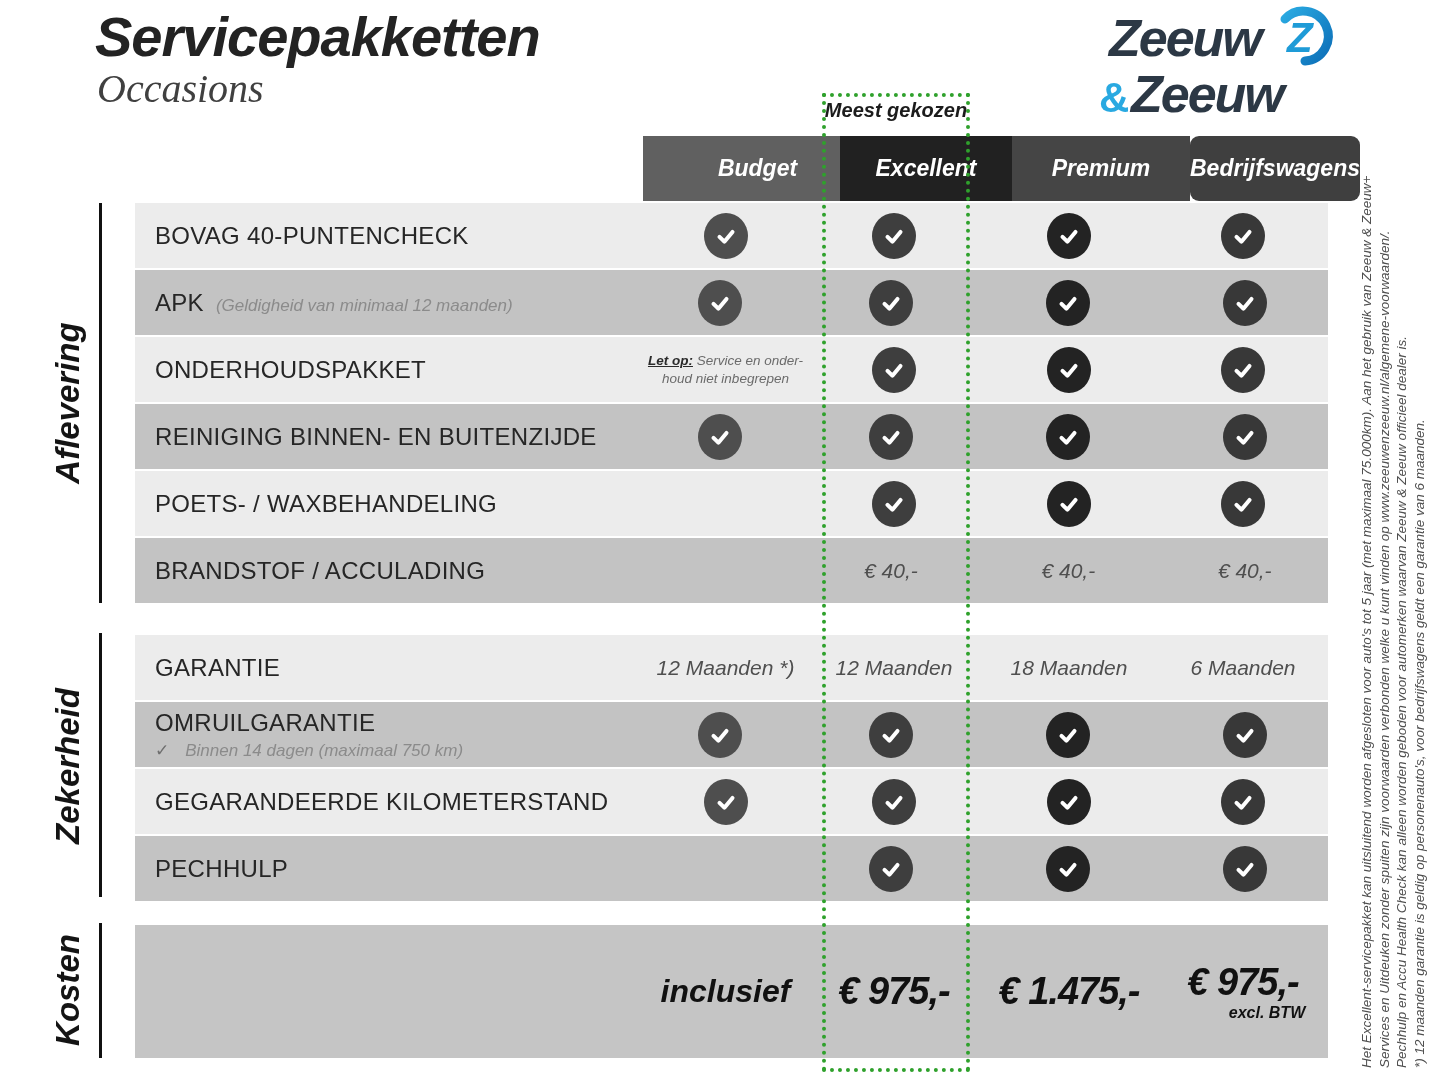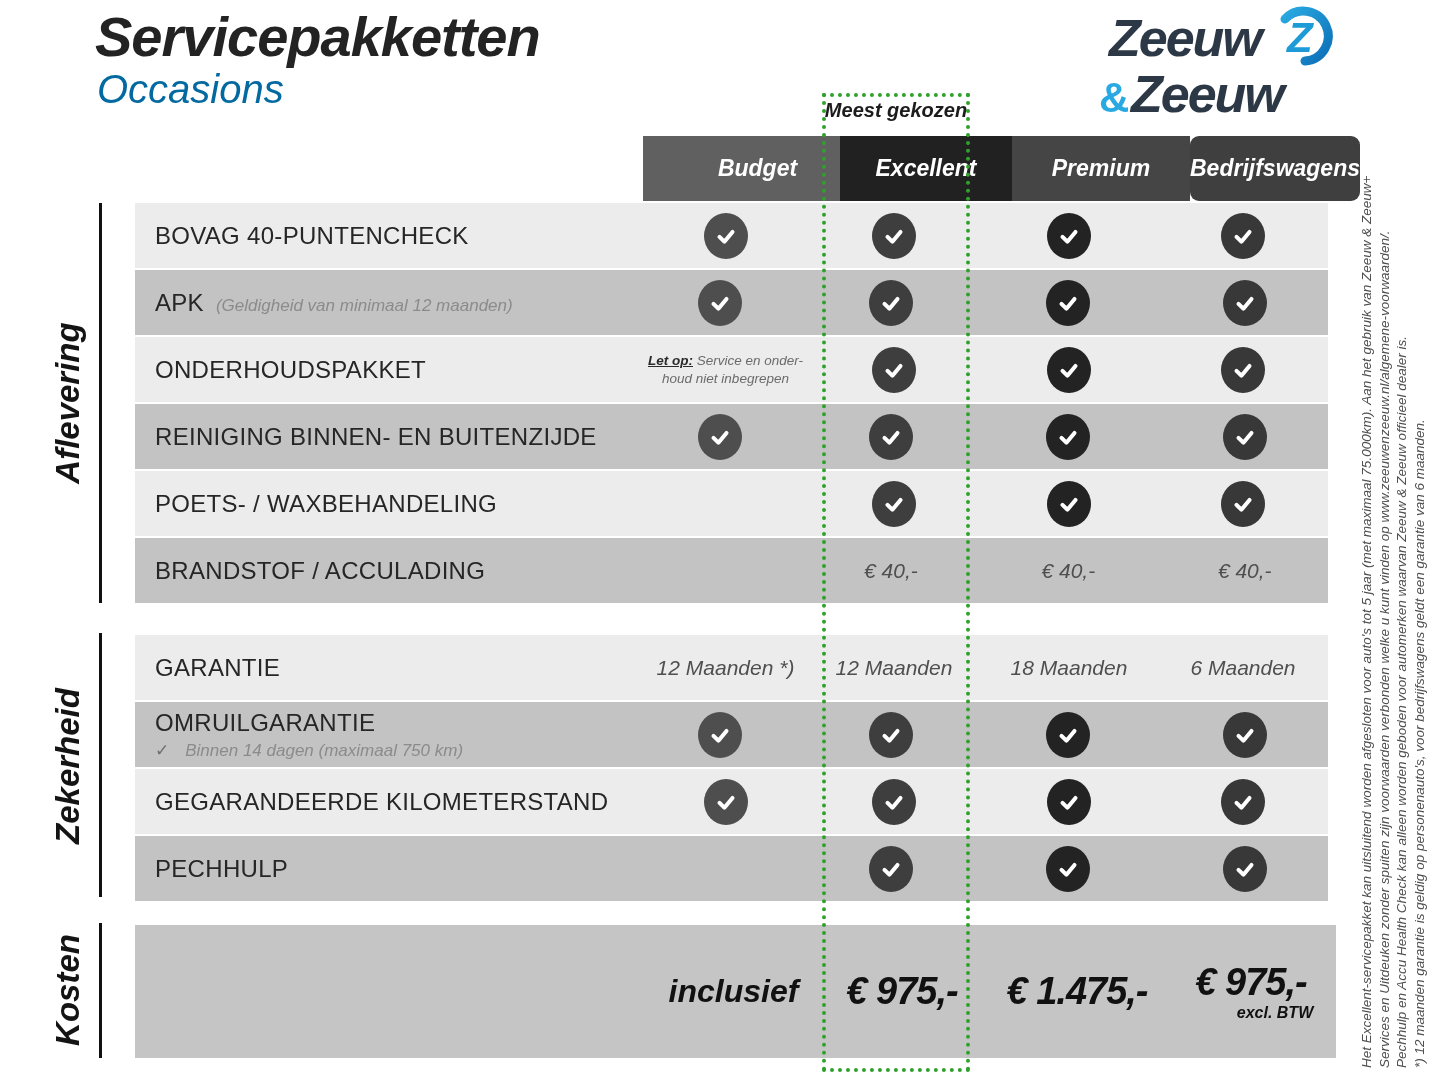--- a/index.html
+++ b/index.html
@@ -3,22 +3,22 @@
 <meta charset="utf-8">
 <style>
   html,body{margin:0;padding:0;background:#fff;}
   .canvas{position:relative;width:1440px;height:1080px;background:#ffffff;overflow:hidden;
           font-family:"Liberation Sans",sans-serif;color:#222;}
 
   
   .title-block{position:absolute;left:95px;top:8px;}
   .main-title{font-size:56px;font-weight:bold;font-style:italic;color:#232323;
               letter-spacing:-1px;line-height:1.05;margin:0;}
-  .sub-title{font-size:40px;font-style:italic;font-weight:normal;color:#0369a1;
-             margin:2px 0 0 2px;line-height:1.0;}
+  .sub-title{font-size:40px;font-style:italic;font-weight:normal;color:#404040;
+             margin:2px 0 0 2px;line-height:1.0;font-family:Liberation Serif, serif;}
 
   
   .logo{position:absolute;left:1093px;top:4px;width:248px;height:118px;}
 
   
   .colheads{position:absolute;left:643px;top:136px;height:65px;display:flex;}
   .colhead{height:65px;display:flex;align-items:center;justify-content:center;}
   .colhead:nth-child(1){width:165px;padding-left:32px;}
   .colhead:nth-child(2){width:172px;}
   .colhead:nth-child(3){width:178px;}
@@ -42,21 +42,21 @@
   .cell{display:flex;align-items:center;justify-content:center;flex-direction:column;}
   .cell.c0{width:165px;} .cell.c1{width:172px;} .cell.c2{width:178px;} .cell.c3{width:170px;}
   .check{width:44px;height:46px;border-radius:50%;display:flex;align-items:center;justify-content:center;}
   .check svg{width:26px;height:26px;}
   .cell-text{font-size:21px;font-style:italic;color:#4f4f4f;}
   .note{font-size:13.5px;font-style:italic;color:#6b6b6b;text-align:center;line-height:1.3;}
   .note b{color:#2b2b2b;text-decoration:underline;}
 
   
   .kosten-band{position:absolute;left:135px;top:925px;width:1193px;height:133px;
-               background:#c5c5c5;display:flex;align-items:center;padding-left:8px;}
+               background:#c5c5c5;display:flex;align-items:center;}
   .kosten-label-cell{width:508px;}
   .kcell{display:flex;flex-direction:column;align-items:center;justify-content:center;}
   .kcell.c0{width:165px;} .kcell.c1{width:172px;} .kcell.c2{width:178px;} .kcell.c3{width:170px;}
   .kosten-incl{font-size:32px;font-weight:bold;font-style:italic;color:#111;}
   .kosten-price{font-size:38px;font-weight:bold;font-style:italic;color:#111;letter-spacing:-1px;}
   .kosten-note{font-size:16px;font-weight:bold;font-style:italic;color:#111;
                margin-top:0px;transform:translateX(24px);}
 
   
   .sec-line{position:absolute;left:99px;width:3px;background:#111;}

